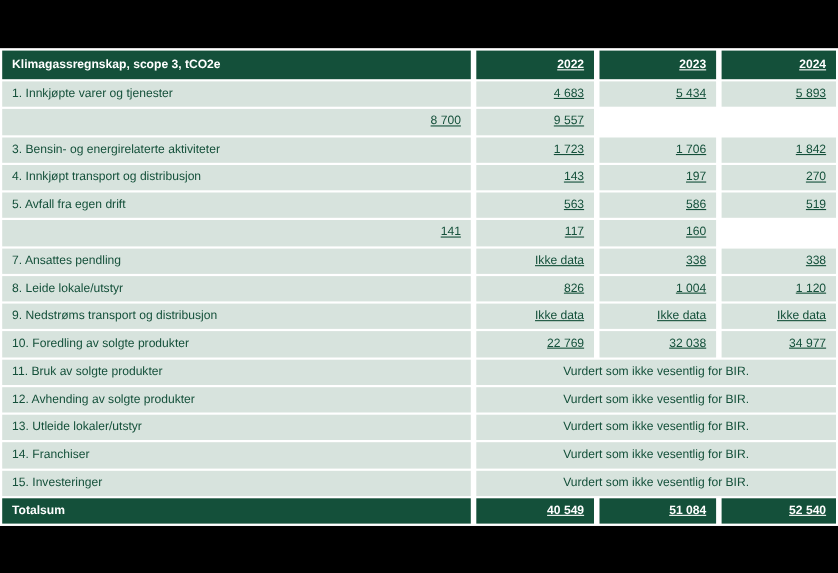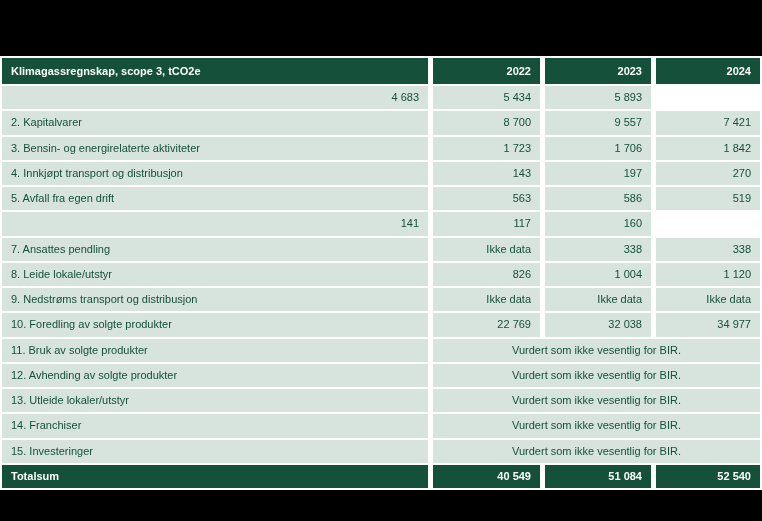--- a/index.html
+++ b/index.html
@@ -12,21 +12,21 @@
     font-family: "Liberation Sans", sans-serif;
   }
   .stage {
     position: relative;
     width: 762px;
     height: 521px;
     background: #000000;
   }
   .ghg-table {
     position: absolute;
-    top: 56px;
+    top: 44px;
     left: 0;
     width: 762px;
     height: 434px;
     box-sizing: border-box;
     background: #ffffff;
     border: 2px solid #ffffff;
     display: grid;
     grid-template-rows: 26px repeat(16, 1fr);
     row-gap: 2px;
   }
@@ -44,20 +44,21 @@
     font-size: 11px;
     line-height: 1;
   }
   .cell.label {
     justify-content: flex-start;
     padding-left: 9px;
   }
   .cell.num {
     justify-content: flex-end;
     padding-right: 9px;
+    text-decoration: underline;
   }
   .cell.merged {
     grid-column: 2 / 5;
     justify-content: center;
   }
   .row.head .cell,
   .row.total .cell {
     background: #14503a;
     color: #ffffff;
     font-weight: 700;
@@ -75,29 +76,28 @@
   <div class="ghg-table">
 
     <div class="row head">
       <div class="cell label">Klimagassregnskap, scope 3, tCO2e</div>
       <div class="cell num">2022</div>
       <div class="cell num">2023</div>
       <div class="cell num">2024</div>
     </div>
 
     <div class="row body">
+        <div class="cell label">1. Innkjøpte varer og tjenester</div>
         <div class="cell num">4 683</div>
         <div class="cell num">5 434</div>
         <div class="cell num">5 893</div>
       </div>
       <div class="row body">
-        <div class="cell label">2. Kapitalvarer</div>
         <div class="cell num">8 700</div>
         <div class="cell num">9 557</div>
-        <div class="cell num">7 421</div>
       </div>
       <div class="row body">
         <div class="cell label">3. Bensin- og energirelaterte aktiviteter</div>
         <div class="cell num">1 723</div>
         <div class="cell num">1 706</div>
         <div class="cell num">1 842</div>
       </div>
       <div class="row body">
         <div class="cell label">4. Innkjøpt transport og distribusjon</div>
         <div class="cell num">143</div>

